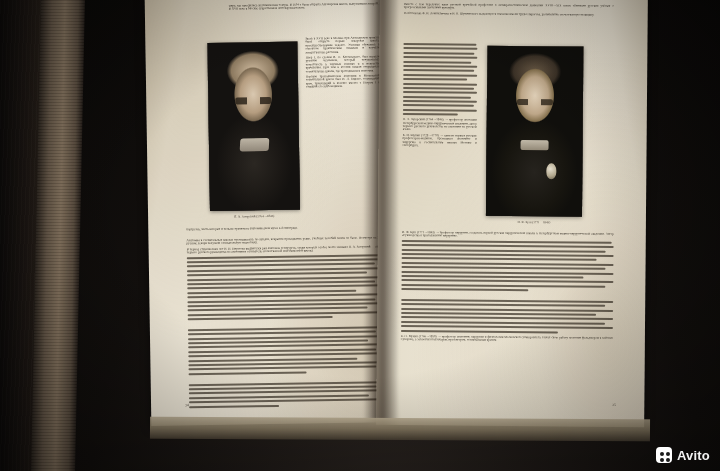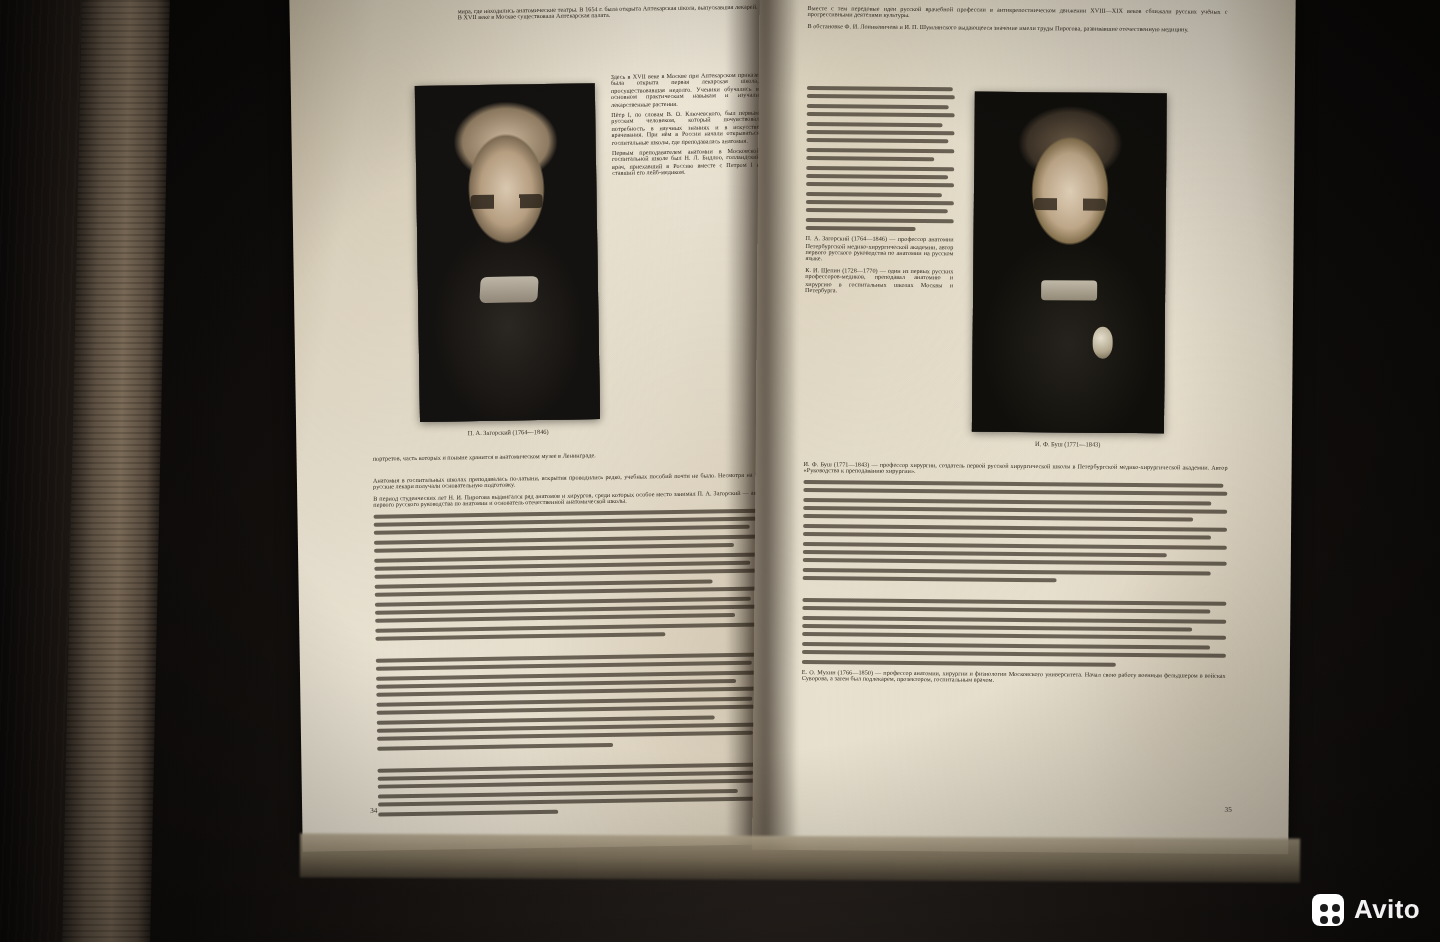--- a/index.html
+++ b/index.html
@@ -106,21 +106,21 @@
     background:radial-gradient(circle at 40% 35%,#efe8d6,#b9ae93 60%,#6c6350);opacity:.95;}
   .p-right .collar{position:absolute;left:35%;top:55%;width:30%;height:6%;
     background:linear-gradient(180deg,#ded5c2,#a89d89);border-radius:2px;opacity:.85;}
 
   .caption{position:absolute;font-size:3.2px;color:#3a332a;text-align:center;width:100%;
     font-family:"Liberation Serif",serif;}
 
   .pagenum{position:absolute;font-size:3.6px;color:#3a332a;font-family:"Liberation Serif",serif;}
 
   
-  .wm{position:absolute;right:10px;bottom:8px;display:flex;align-items:flex-start;gap:5px;
+  .wm{position:absolute;right:10px;bottom:8px;display:flex;align-items:center;gap:5px;
       font-family:"Liberation Sans",sans-serif;}
   .wm-logo{width:16px;height:16px;border-radius:4px;background:#ffffff;position:relative;
     display:flex;align-items:center;justify-content:center;}
   .wm-logo i{display:block;width:4px;height:4px;background:#1b1b1b;border-radius:50%;
     box-shadow:6px 0 0 #1b1b1b, 0 6px 0 #1b1b1b, 6px 6px 0 #1b1b1b;
     margin:-3px 0 0 -3px;}
   .wm-text{color:#f2f2f2;font-size:13px;font-weight:bold;letter-spacing:.2px;}
 
   
   .vignette{position:absolute;inset:0;pointer-events:none;

